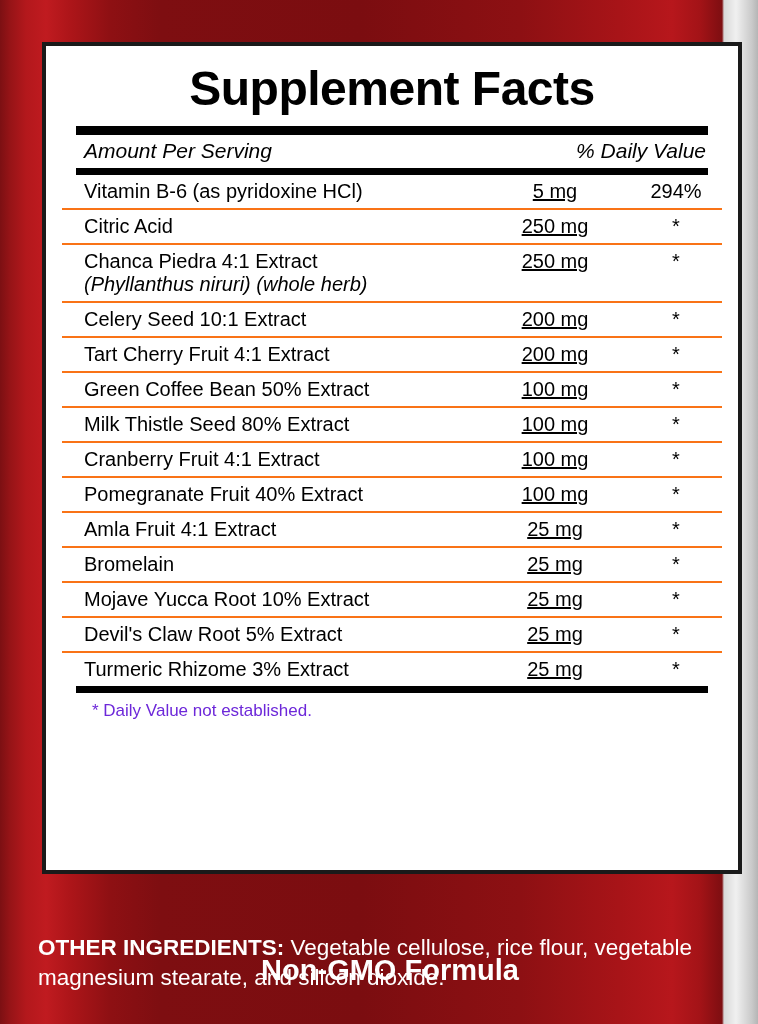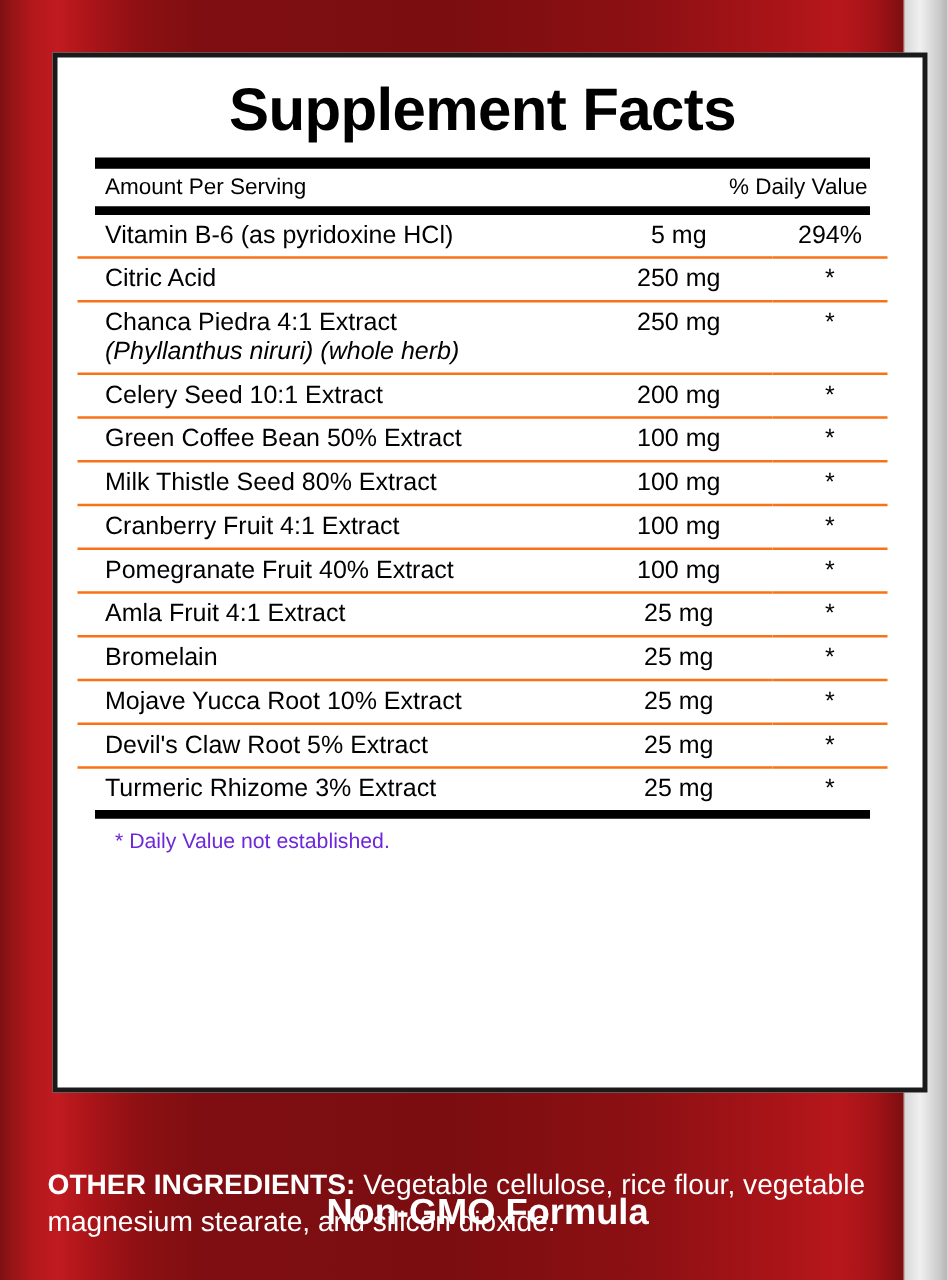--- a/index.html
+++ b/index.html
@@ -57,21 +57,21 @@
   
   .facts-box {
     position: absolute;
     left: 26px;
     top: 24px;
     width: 700px;
     height: 832px;
     background: #ffffff;
     border: 4px solid #1a1a1a;
     box-sizing: border-box;
-    padding: 10px 28px 8px 16px;
+    padding: 10px 16px 8px 16px;
   }
 
   .facts-title {
     text-align: center;
     font-size: 48px;
     font-weight: bold;
     letter-spacing: -0.5px;
     color: #000;
     line-height: 1.05;
     margin: 8px 0 12px 0;
@@ -92,23 +92,24 @@
   .rule-med {
     height: 7px;
     background: #000;
     margin: 0 14px;
   }
 
   .amount-row {
     display: flex;
     justify-content: space-between;
     align-items: baseline;
-    font-size: 18px;
+    font-size: 21px;
     color: #000;
     padding: 4px 16px 5px 22px;
+    font-style: italic;
   }
 
   .ing-table {
     width: 100%;
     border-collapse: collapse;
     font-size: 20px;
     color: #000;
   }
   .ing-table td {
     padding: 5px 0 5px 0;
@@ -118,20 +119,21 @@
     border-bottom: 2px solid #f97316;
   }
   .col-name {
     padding-left: 22px !important;
     white-space: nowrap;
   }
   .col-amt {
     text-align: center;
     width: 150px;
     white-space: nowrap;
+    text-decoration: underline;
   }
   .col-dv {
     text-align: center;
     width: 92px;
     white-space: nowrap;
   }
   .sub-italic {
     font-style: italic;
   }
   .footnote {
@@ -204,20 +206,25 @@
             </td>
             <td class="col-amt">250 mg</td>
             <td class="col-dv">*</td>
           </tr>
           <tr class="has-line">
             <td class="col-name">Celery Seed 10:1 Extract</td>
             <td class="col-amt">200 mg</td>
             <td class="col-dv">*</td>
           </tr>
           <tr class="has-line">
+            <td class="col-name">Tart Cherry Fruit 4:1 Extract</td>
+            <td class="col-amt">200 mg</td>
+            <td class="col-dv">*</td>
+          </tr>
+          <tr class="has-line">
             <td class="col-name">Green Coffee Bean 50% Extract</td>
             <td class="col-amt">100 mg</td>
             <td class="col-dv">*</td>
           </tr>
           <tr class="has-line">
             <td class="col-name">Milk Thistle Seed 80% Extract</td>
             <td class="col-amt">100 mg</td>
             <td class="col-dv">*</td>
           </tr>
           <tr class="has-line">

